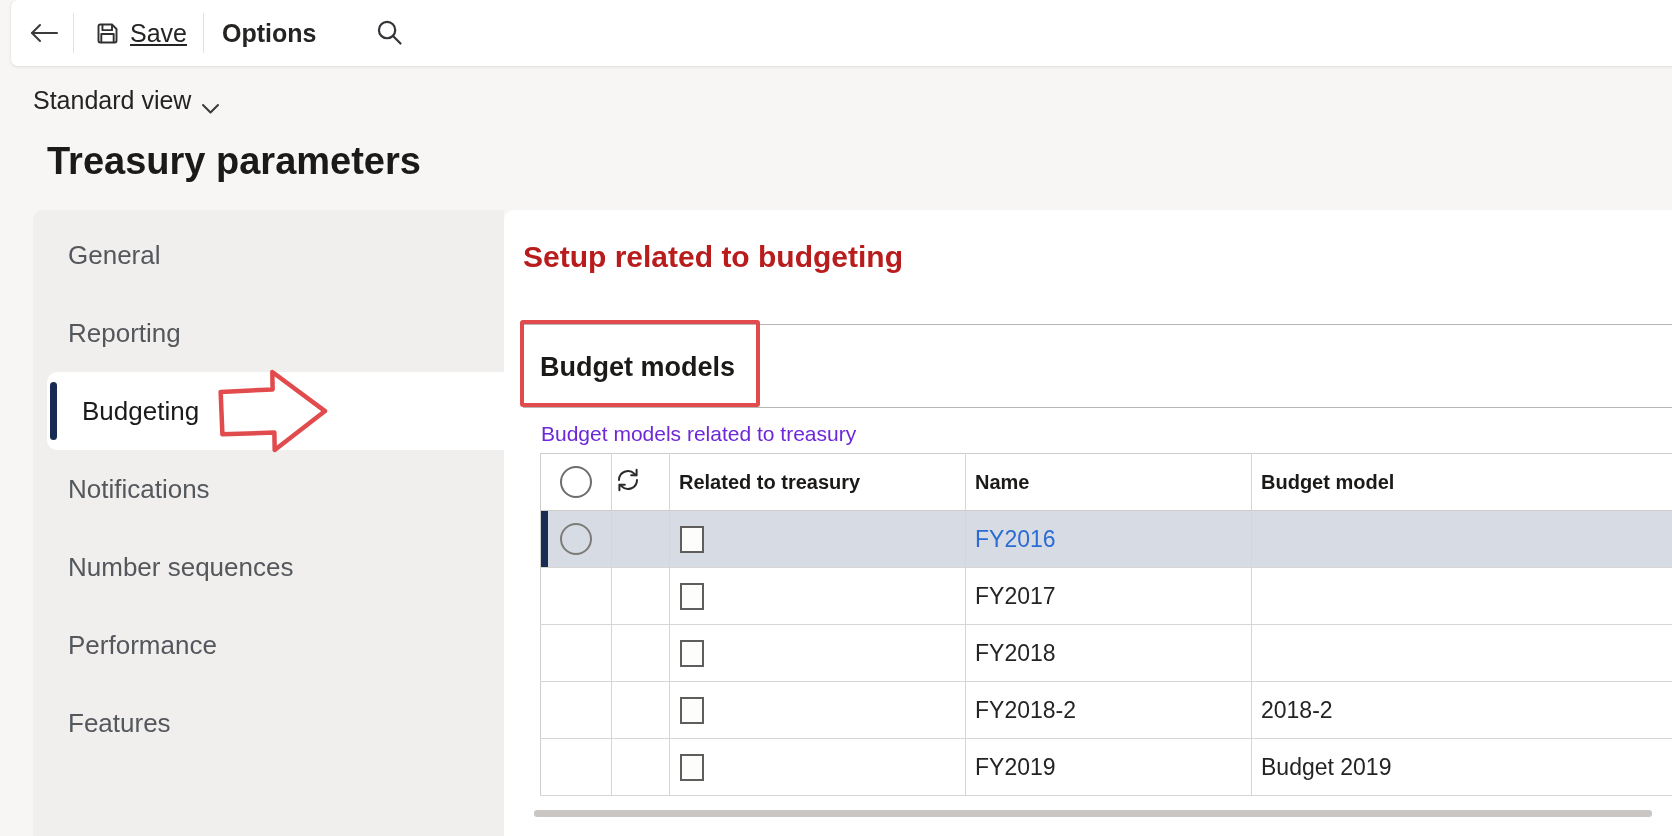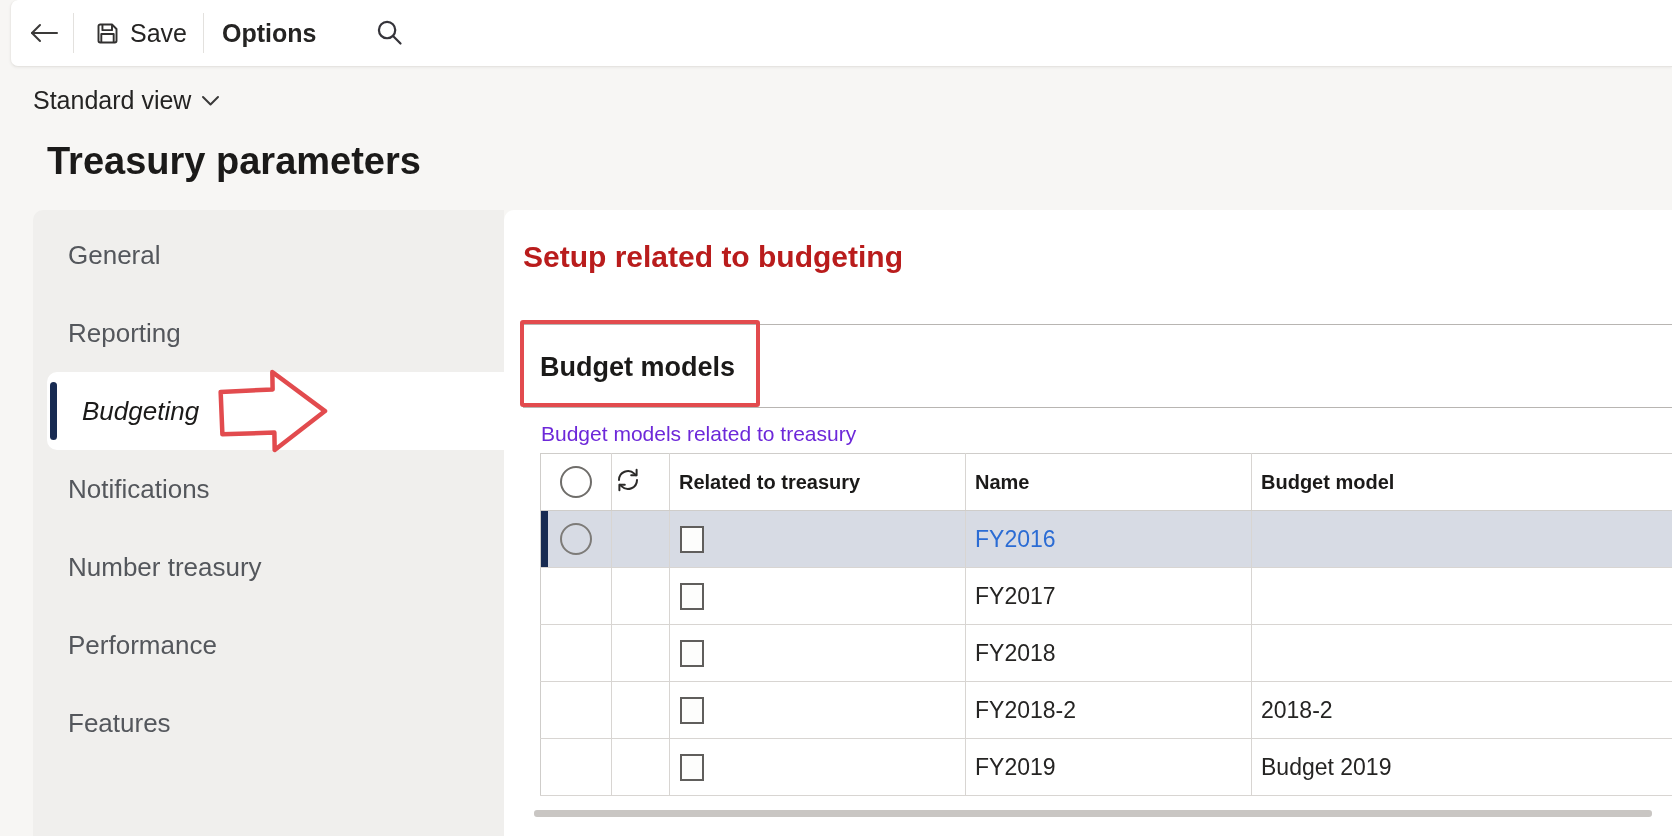--- a/index.html
+++ b/index.html
@@ -15,32 +15,32 @@
     background:#ffffff;border-left:1px solid #eceae7;border-bottom:1px solid #e6e4e1;
     border-radius:8px 0 0 8px;box-shadow:0 1px 3px rgba(0,0,0,.05);
     display:flex;align-items:center;
   }
   .tb-btn{display:flex;align-items:center;gap:9px;background:none;border:none;
     font-family:inherit;font-size:25px;color:#252423;cursor:pointer;padding:0 16px;height:50px;}
   .tb-btn.bold{font-weight:700;}
   .tb-sep{width:1px;height:40px;background:#e3e1de;}
   .icon{display:inline-flex;align-items:center;justify-content:center;}
   
-  .view-selector{position:absolute;left:33px;top:86px;display:flex;align-items:center;gap:10px;
+  .view-selector{position:absolute;left:33px;top:86px;display:flex;align-items:flex-end;gap:10px;
     font-size:25px;color:#252423;cursor:pointer;}
   .page-title{position:absolute;left:31px;top:124px;margin:16px;font-size:38px;font-weight:700;color:#1b1a19;}
   
   .sidebar{position:absolute;left:33px;top:210px;width:471px;bottom:0;
     background:#f0efed;border-radius:10px 0 0 0;}
   .sidebar ul{list-style:none;margin:0;padding:6px 0 0 0;}
   .sidebar li{height:78px;display:flex;align-items:center;padding-left:35px;
     font-size:26px;color:#54575c;cursor:pointer;box-sizing:border-box;}
   .sidebar li.sel{
     background:#ffffff;border-radius:10px 0 0 10px;margin-left:14px;padding-left:35px;
-    color:#1b1a19;position:relative;font-style:italic;
+    color:#1b1a19;position:relative;
   }
   .sidebar li.sel .selbar{
     position:absolute;left:3px;top:10px;bottom:10px;width:7px;border-radius:4px;background:#182b52;
   }
   .annot-arrow{position:absolute;left:212px;top:366px;pointer-events:none;}
   
   .main{position:absolute;left:504px;top:210px;right:0;bottom:0;background:#ffffff;
     border-radius:10px 0 0 0;}
   .section-title{position:absolute;left:19px;top:30px;margin:0;font-size:30px;font-weight:700;color:#b91c1c;}
   .divider{position:absolute;left:19px;right:0;height:1px;background:#b8b5b2;}
@@ -81,21 +81,21 @@
   <div class="toolbar">
     <button class="tb-btn" style="padding:0 14px 0 18px;">
       <span class="icon">
         <svg width="30" height="22" viewBox="0 0 30 22" fill="none" stroke="#3b3a39" stroke-width="2" stroke-linecap="round" stroke-linejoin="round">
           <path d="M28 11 H3"></path>
             <path d="M11 3 L3 11 L11 19"></path>
         </svg>
       </span>
     </button>
     <div class="tb-sep"></div>
-    <button class="tb-btn" style="margin-left:4px;">
+    <button class="tb-btn" style="margin-left:4px;text-decoration:underline;">
       <span class="icon">
         <svg width="27" height="27" viewBox="0 0 24 24" fill="none" stroke="#323130" stroke-width="1.7" stroke-linejoin="round">
           <path d="M4 5.5 A1.5 1.5 0 0 1 5.5 4 H16 L20 8 V18.5 A1.5 1.5 0 0 1 18.5 20 H5.5 A1.5 1.5 0 0 1 4 18.5 Z"></path>
           <path d="M7.5 4 v5 h8.5 v-5"></path>
           <path d="M6.5 20 v-7.5 h11 V20"></path>
         </svg>
       </span>
       <span>Save</span>
     </button>
     <div class="tb-sep"></div>
@@ -131,21 +131,21 @@
           <span>Reporting</span>
         </li>
       <li class="sel">
         <span class="selbar"></span>
         <span>Budgeting</span>
       </li>
       <li>
           <span>Notifications</span>
         </li>
       <li>
-          <span>Number treasury</span>
+          <span>Number sequences</span>
         </li>
       <li>
           <span>Performance</span>
         </li>
       <li>
           <span>Features</span>
         </li>
     </ul>
   </nav>
 

